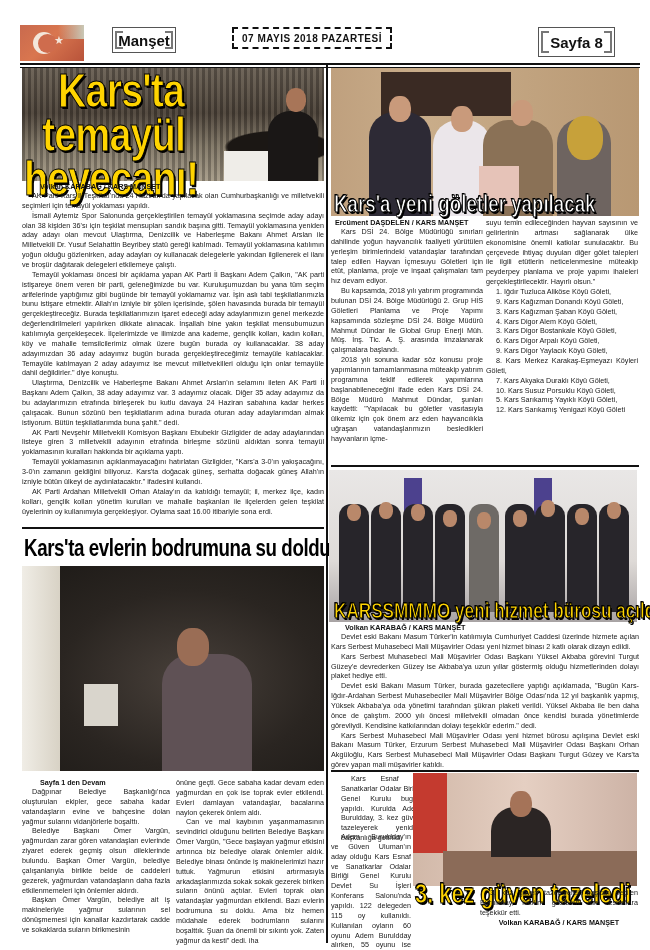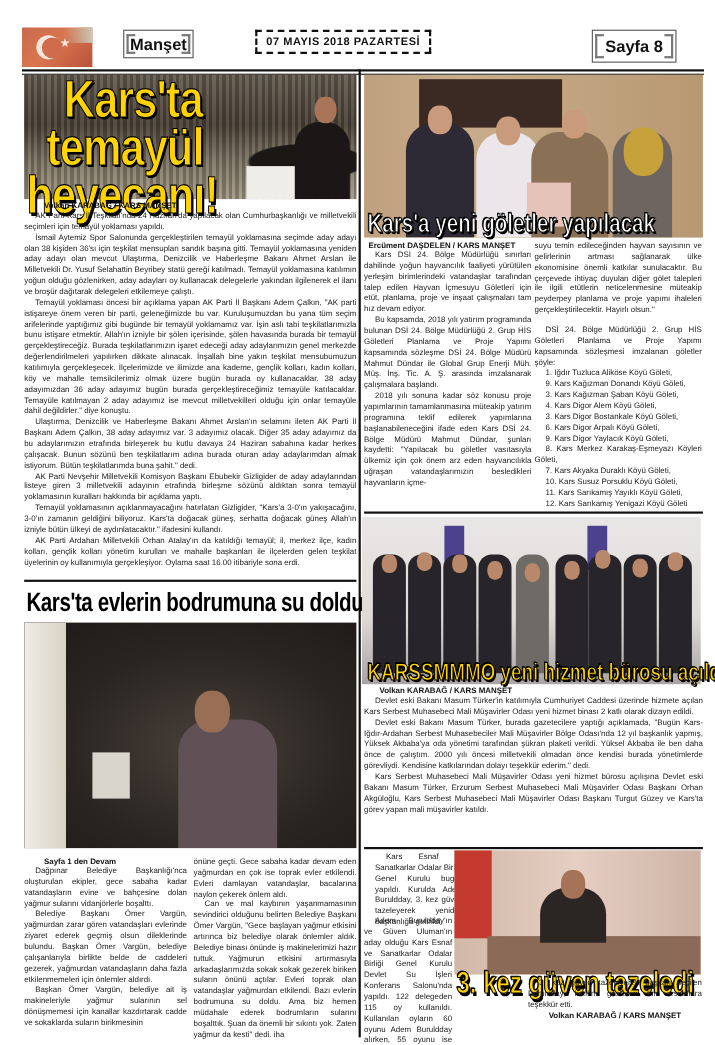--- a/index.html
+++ b/index.html
@@ -148,34 +148,33 @@
   <div class="byline" style="padding-left:4px;">Ercüment DAŞDELEN / KARS MANŞET</div>
   <div class="body">
     <p>Kars DSİ 24. Bölge Müdürlüğü sınırları dahilinde yoğun hayvancılık faaliyeti yürütülen yerleşim birimlerindeki vatandaşlar tarafından talep edilen Hayvan İçmesuyu Göletleri için etüt, planlama, proje ve inşaat çalışmaları tam hız devam ediyor.</p>
     <p>Bu kapsamda, 2018 yılı yatırım programında bulunan DSİ 24. Bölge Müdürlüğü 2. Grup HİS Göletleri Planlama ve Proje Yapımı kapsamında sözleşme DSİ 24. Bölge Müdürü Mahmut Dündar ile Global Grup Enerji Müh. Müş. İnş. Tic. A. Ş. arasında imzalanarak çalışmalara başlandı.</p>
     <p>2018 yılı sonuna kadar söz konusu proje yapımlarının tamamlanmasına müteakip yatırım programına teklif edilerek yapımlarına başlanabileneceğini ifade eden Kars DSİ 24. Bölge Müdürü Mahmut Dündar, şunları kaydetti: "Yapılacak bu göletler vasıtasıyla ülkemiz için çok önem arz eden hayvancılıkla uğraşan vatandaşlarımızın besledikleri hayvanların içme-</p>
   </div>
 </div>
 <div class="abs" style="left:486px; top:218px; width:152px;">
   <div class="body">
     <p class="noind">suyu temin edileceğinden hayvan sayısının ve gelirlerinin artması sağlanarak ülke ekonomisine önemli katkılar sunulacaktır. Bu çerçevede ihtiyaç duyulan diğer gölet talepleri ile ilgili etütlerin neticelenmesine müteakip peyderpey planlama ve proje yapımı ihaleleri gerçekleştirilecektir. Hayırlı olsun."</p>
-    <p style="margin-top:8px;">DSİ 24. Bölge Müdürlüğü 2. Grup HİS Göletleri Planlama ve Proje Yapımı kapsamında sözleşmesi imzalanan göletler şöyle:</p>
   </div>
   <div class="body list">
     <p>1. Iğdır Tuzluca Aliköse Köyü Göleti,</p>
     <p>9. Kars Kağızman Donandı Köyü Göleti,</p>
     <p>3. Kars Kağızman Şaban Köyü Göleti,</p>
     <p>4. Kars Digor Alem Köyü Göleti,</p>
     <p>3. Kars Digor Bostankale Köyü Göleti,</p>
     <p>6. Kars Digor Arpalı Köyü Göleti,</p>
     <p>9. Kars Digor Yaylacık Köyü Göleti,</p>
     <p>8. Kars Merkez Karakaş-Eşmeyazı Köyleri Göleti,</p>
     <p>7. Kars Akyaka Duraklı Köyü Göleti,</p>
     <p>10. Kars Susuz Porsuklu Köyü Göleti,</p>
-    <p>11. Kars Sarıkamış Yayıklı Köyü Göleti,</p>
+    <p>5. Kars Sarıkamış Yayıklı Köyü Göleti,</p>
     <p>12. Kars Sarıkamış Yenigazi Köyü Göleti</p>
   </div>
 </div>
 <div class="abs sep" style="left:331px; top:465px; width:308px;"></div>
 
 <div class="abs black-headline" style="left:24px; top:534px;">Kars'ta evlerin bodrumuna su doldu</div>
 <div class="abs photo bodrum">
   <div class="door"></div>
   <div class="sack"></div>
   <div class="man"></div>
@@ -217,20 +216,21 @@
   <div class="face" style="left:212px; top:30px;"></div>
   <div class="face" style="left:246px; top:38px;"></div>
   <div class="face" style="left:278px; top:32px;"></div>
 </div>
 <div class="abs overlay-headline h-karssmmmo">KARSSMMMO yeni hizmet bürosu açıldı</div>
 
 <div class="abs" style="left:331px; top:623px; width:308px;">
   <div class="byline" style="padding-left:14px;">Volkan KARABAĞ / KARS MANŞET</div>
   <div class="body">
     <p>Devlet eski Bakanı Masum Türker'in katılımıyla Cumhuriyet Caddesi üzerinde hizmete açılan Kars Serbest Muhasebeci Mali Müşavirler Odası yeni hizmet binası 2 katlı olarak dizayn edildi.</p>
+    <p>Kars Serbest Muhasebeci Mali Müşavirler Odası Başkanı Yüksel Akbaba görevini Turgut Güzey'e devrederken Güzey ise Akbaba'ya uzun yıllar göstermiş olduğu hizmetlerinden dolayı plaket hediye etti.</p>
     <p>Devlet eski Bakanı Masum Türker, burada gazetecilere yaptığı açıklamada, "Bugün Kars-Iğdır-Ardahan Serbest Muhasebeciler Mali Müşavirler Bölge Odası'nda 12 yıl başkanlık yapmış, Yüksek Akbaba'ya oda yönetimi tarafından şükran plaketi verildi. Yüksel Akbaba ile ben daha önce de çalıştım. 2000 yılı öncesi milletvekili olmadan önce kendisi burada yönetimlerde görevliydi. Kendisine katkılarından dolayı teşekkür ederim." dedi.</p>
     <p>Kars Serbest Muhasebeci Mali Müşavirler Odası yeni hizmet bürosu açılışına Devlet eski Bakanı Masum Türker, Erzurum Serbest Muhasebeci Mali Müşavirler Odası Başkanı Orhan Akgüloğlu, Kars Serbest Muhasebeci Mali Müşavirler Odası Başkanı Turgut Güzey ve Kars'ta görev yapan mali müşavirler katıldı.</p>
   </div>
 </div>
 <div class="abs sep" style="left:331px; top:770px; width:308px;"></div>
 
 <div class="abs" style="left:341px; top:774px; width:80px;">
   <div class="body">
     <p>Kars Esnaf ve Sanatkarlar Odalar Birliği Genel Kurulu bugün yapıldı. Kurulda Adem Buruldday, 3. kez güven tazeleyerek yeniden başkanlığa getirildi.</p>
   </div>

